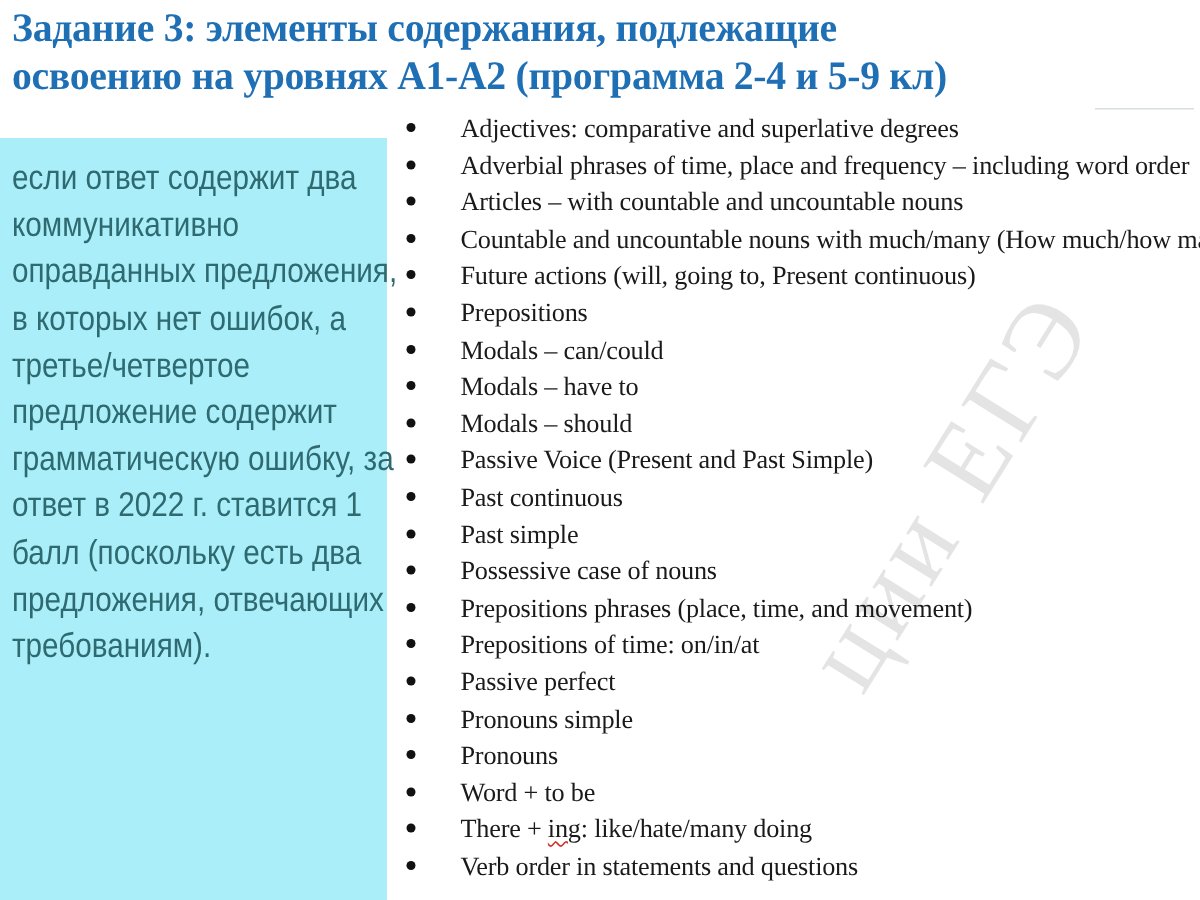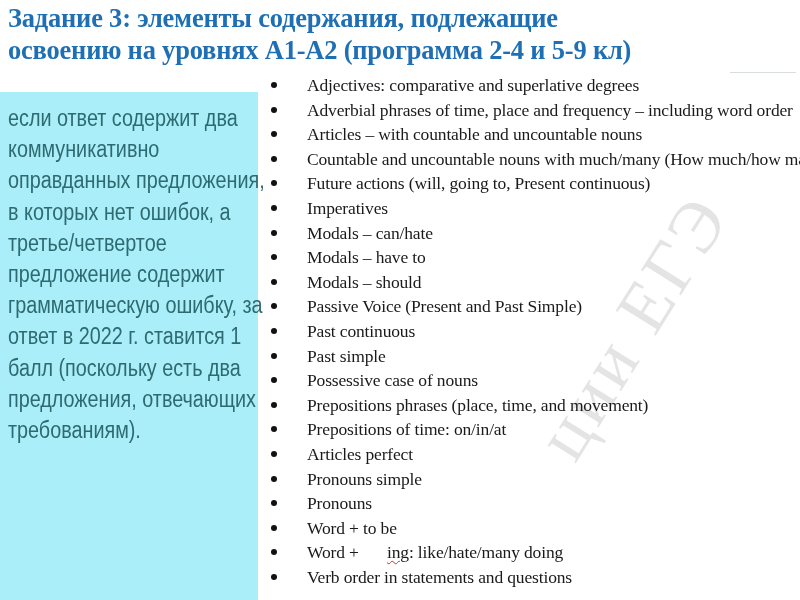--- a/index.html
+++ b/index.html
@@ -94,21 +94,20 @@
     .topic-label {
       position: absolute;
       left: 41px;
       top: 0;
       letter-spacing: -0.15px;
     }
     .squiggle {
       text-decoration: underline wavy #d0302a;
       text-decoration-thickness: 1px;
       text-underline-offset: 2px;
-      margin-left: 24px;
     }
     .watermark {
       position: absolute;
       left: 520px;
       top: 430px;
       font-family: "Liberation Serif", serif;
       font-size: 72px;
       color: #e4e4e4;
       transform: rotate(-58deg);
       transform-origin: left top;
@@ -162,25 +161,25 @@
     <li class="topic-item">
         <span class="bullet"></span>
         <span class="topic-label">Countable and uncountable nouns with much/many (How much/how many)</span>
       </li>
     <li class="topic-item">
         <span class="bullet"></span>
         <span class="topic-label">Future actions (will, going to, Present continuous)</span>
       </li>
     <li class="topic-item">
         <span class="bullet"></span>
-        <span class="topic-label">Imperatives</span>
-      </li>
-    <li class="topic-item">
-        <span class="bullet"></span>
-        <span class="topic-label">Modals – can/hate</span>
+        <span class="topic-label">Prepositions</span>
+      </li>
+    <li class="topic-item">
+        <span class="bullet"></span>
+        <span class="topic-label">Modals – can/could</span>
       </li>
     <li class="topic-item">
         <span class="bullet"></span>
         <span class="topic-label">Modals – have to</span>
       </li>
     <li class="topic-item">
         <span class="bullet"></span>
         <span class="topic-label">Modals – should</span>
       </li>
     <li class="topic-item">
@@ -202,37 +201,37 @@
     <li class="topic-item">
         <span class="bullet"></span>
         <span class="topic-label">Prepositions phrases (place, time, and movement)</span>
       </li>
     <li class="topic-item">
         <span class="bullet"></span>
         <span class="topic-label">Prepositions of time: on/in/at</span>
       </li>
     <li class="topic-item">
         <span class="bullet"></span>
-        <span class="topic-label">Articles perfect</span>
+        <span class="topic-label">Passive perfect</span>
       </li>
     <li class="topic-item">
         <span class="bullet"></span>
         <span class="topic-label">Pronouns simple</span>
       </li>
     <li class="topic-item">
         <span class="bullet"></span>
         <span class="topic-label">Pronouns</span>
       </li>
     <li class="topic-item">
         <span class="bullet"></span>
         <span class="topic-label">Word + to be</span>
       </li>
     <li class="topic-item">
         <span class="bullet"></span>
-        <span class="topic-label"><span>Word + </span><span class="squiggle">ing</span><span>: like/hate/many doing</span></span>
+        <span class="topic-label"><span>There + </span><span class="squiggle">ing</span><span>: like/hate/many doing</span></span>
       </li>
     <li class="topic-item">
         <span class="bullet"></span>
         <span class="topic-label">Verb order in statements and questions</span>
       </li>
   </ul>
 
 </div>
 
 </body></html>

